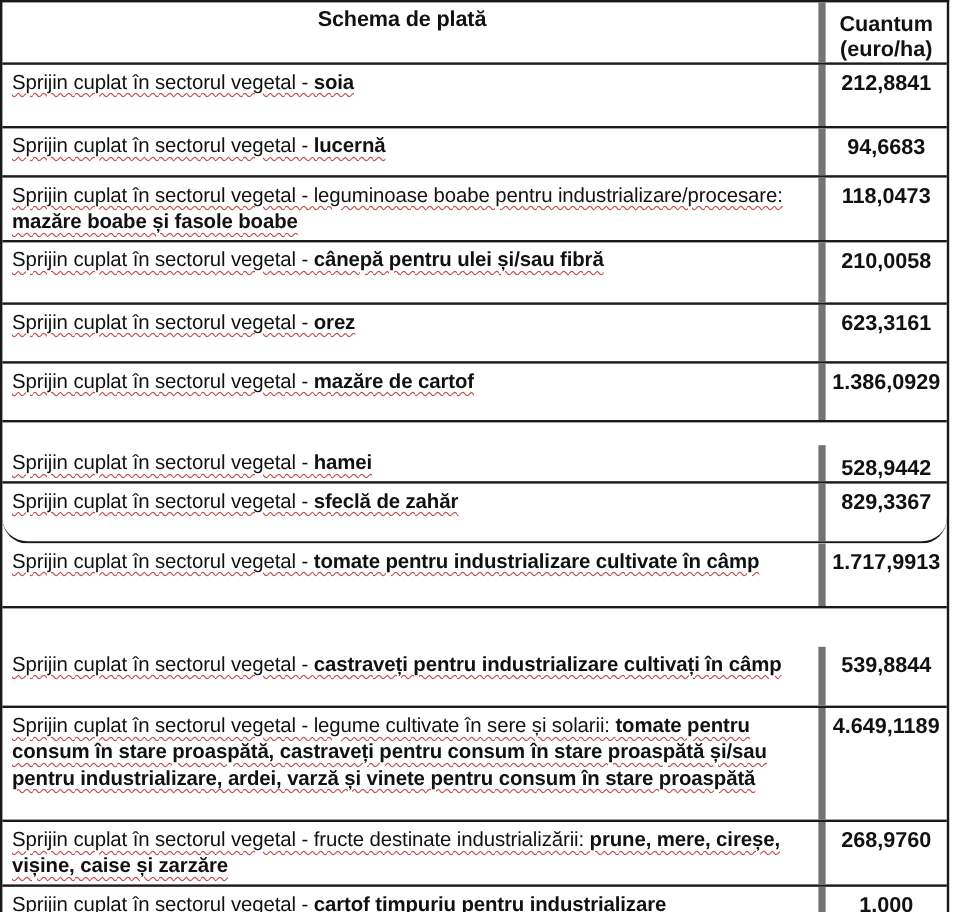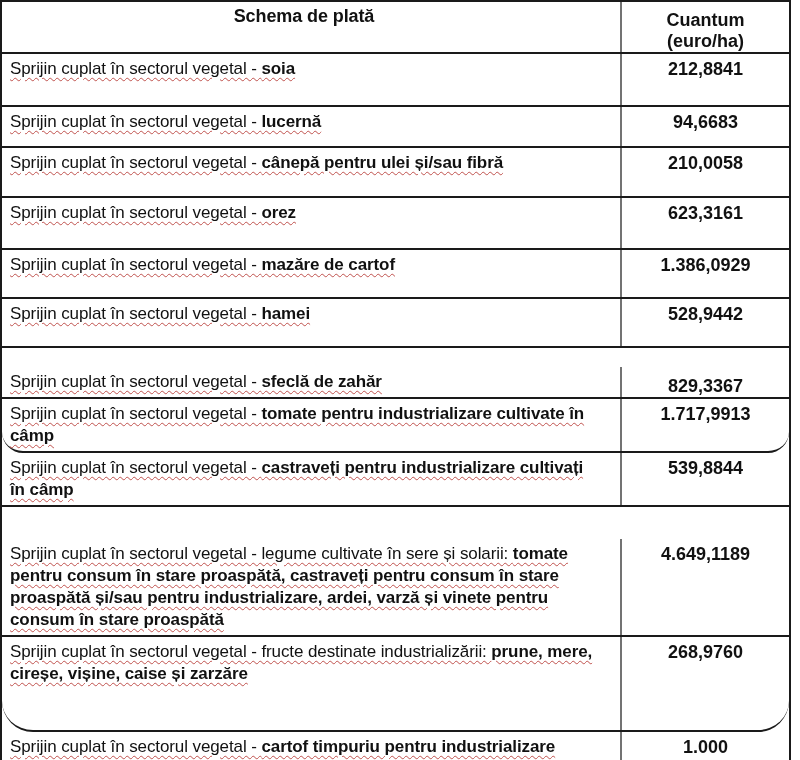--- a/index.html
+++ b/index.html
@@ -17,22 +17,22 @@
     border: 2px solid #1a1a1a;
     border-bottom: none;
     background: #ffffff;
   }
   .row {
     display: flex;
     border-bottom: 2px solid #1a1a1a;
   }
   .row:last-child { border-bottom: none; }
   .c1 {
-    width: 620px;
-    border-right: 2px solid #737373;
+    width: 686px;
+    border-right: 6px solid #737373;
     padding: 4px 22px 4px 8px;
     font-size: 17px;
     line-height: 22px;
     letter-spacing: -0.1px;
   }
   .c2 {
     flex: 1;
     text-align: center;
     padding-top: 4px;
     font-size: 18px;
@@ -55,21 +55,21 @@
   .row:nth-child(2)  { min-height: 53px; }
   .row:nth-child(3)  { min-height: 41px; }
   .row:nth-child(4)  { min-height: 50px; }
   .row:nth-child(5)  { min-height: 52px; }
   .row:nth-child(6)  { min-height: 49px; }
   .row:nth-child(7)  { min-height: 49px; }
   .row:nth-child(8)  { min-height: 51px; align-items: flex-end; }
   .row:nth-child(9)  { min-height: 50px; border-radius: 21px; }
   .row:nth-child(10) { min-height: 54px; }
   .row:nth-child(11) { min-height: 51px; margin-top: 32px; }
-  .row:nth-child(12) { min-height: 95px; border-radius: 31px; }
+  .row:nth-child(12) { min-height: 95px; }
   .row:nth-child(13) { min-height: 50px; }
   .row:nth-child(14) { min-height: 45px; }
   
   .sq {
     text-decoration-line: underline;
     text-decoration-style: wavy;
     text-decoration-color: #c0524e;
     text-decoration-thickness: 1px;
     text-underline-offset: 3px;
   }
@@ -94,20 +94,26 @@
     <div class="c2">212,8841</div>
   </div>
 
   <div class="row">
     <div class="c1">
       <span class="sq">Sprijin cuplat în sectorul vegetal - </span><span class="sq bold">lucernă</span>
     </div>
     <div class="c2">94,6683</div>
   </div>
 
+  <div class="row">
+    <div class="c1">
+      <span class="sq">Sprijin cuplat în sectorul vegetal - leguminoase boabe pentru industrializare/procesare: </span><span class="sq bold">mazăre boabe și fasole boabe</span>
+    </div>
+    <div class="c2">118,0473</div>
+  </div>
 
   <div class="row">
     <div class="c1">
       <span class="sq">Sprijin cuplat în sectorul vegetal - </span><span class="sq bold">cânepă pentru ulei și/sau fibră</span>
     </div>
     <div class="c2">210,0058</div>
   </div>
 
   <div class="row">
     <div class="c1">

